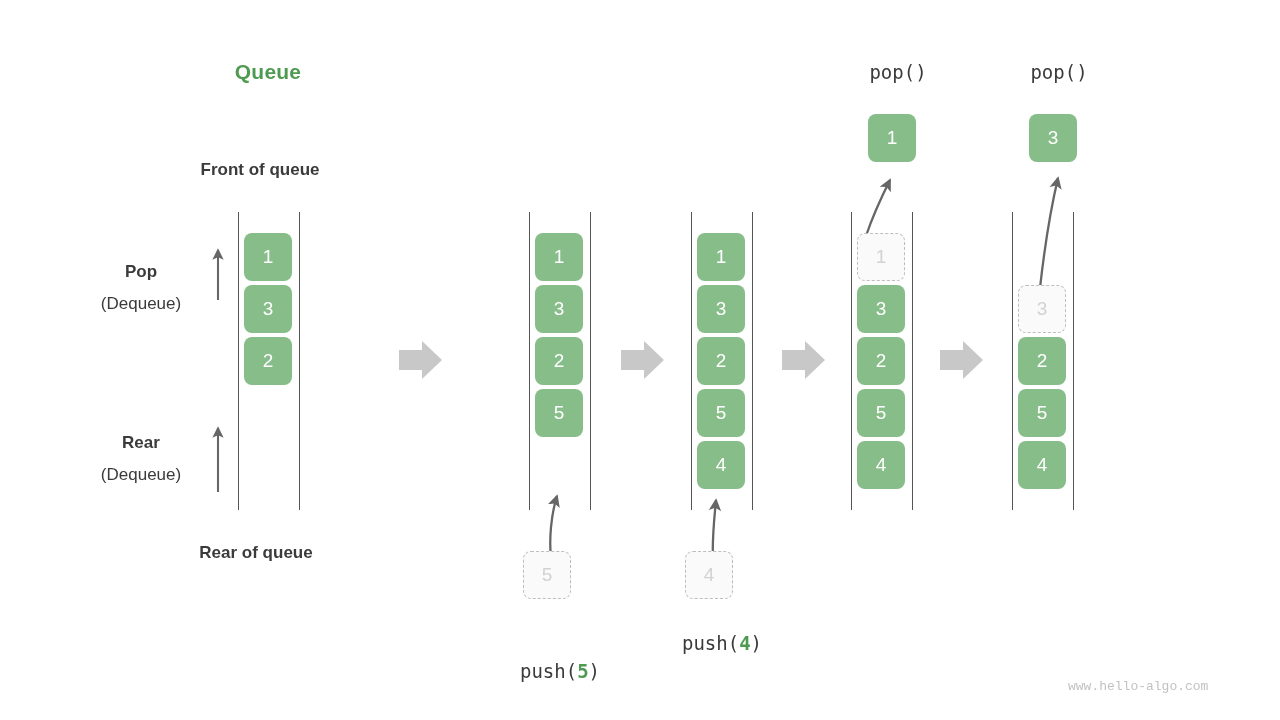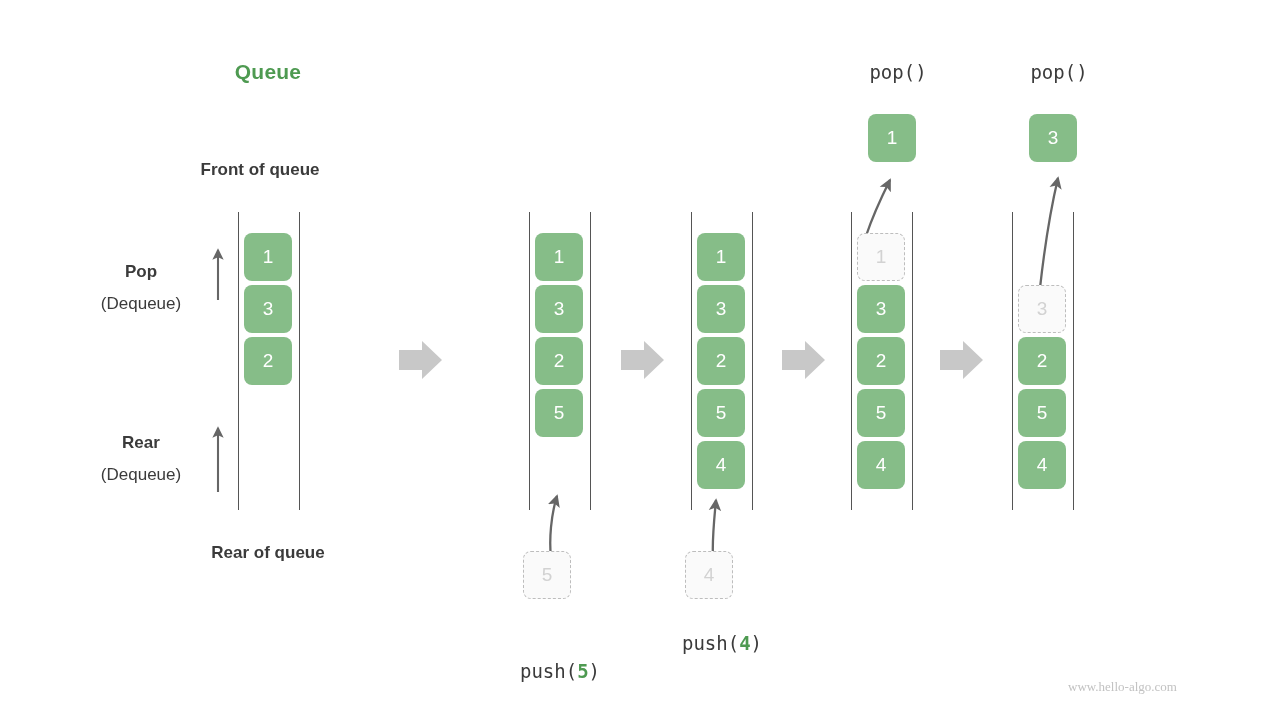--- a/index.html
+++ b/index.html
@@ -51,21 +51,21 @@
     font-size: 19px;
     color: #3b3b3b;
     white-space: nowrap;
   }
   .mono-label .arg {
     color: #4e9a51;
     font-weight: bold;
   }
   .watermark {
     position: absolute;
-    font-family: Liberation Serif, serif;
+    font-family: Liberation Mono, monospace;
     font-size: 13px;
     color: #c2c2c2;
     white-space: nowrap;
   }
   .center-x { transform: translateX(-50%); }
 
   
   .rail {
     position: absolute;
     width: 1.6px;
@@ -149,21 +149,21 @@
       <path d="M782,350 L805,350 L805,341 L825,360 L805,379 L805,370 L782,370 Z" fill="#c8c8c8"></path>
     </g>
     <g>
       <path d="M940,350 L963,350 L963,341 L983,360 L963,379 L963,370 L940,370 Z" fill="#c8c8c8"></path>
     </g>
   </svg>
 
   <div class="title-green center-x" style="left:268px; top:60px;">Queue</div>
 
   <div class="label-bold center-x" style="left:260px; top:160px;">Front of queue</div>
-  <div class="label-bold center-x" style="left:268px; top:543px;">Rear of queue</div>
+  <div class="label-bold center-x" style="left:256px; top:543px;">Rear of queue</div>
 
   <div class="label-bold center-x" style="left:141px; top:262px;">Pop</div>
   <div class="label-reg center-x" style="left:141px; top:294px;">(Dequeue)</div>
 
   <div class="label-bold center-x" style="left:141px; top:433px;">Rear</div>
   <div class="label-reg center-x" style="left:141px; top:465px;">(Dequeue)</div>
 
   <div id="stages-root">
       <div class="rail" style="left: 237.5px; top: 212px; height: 298px;"></div>
       <div class="rail" style="left: 298.5px; top: 212px; height: 298px;"></div>

